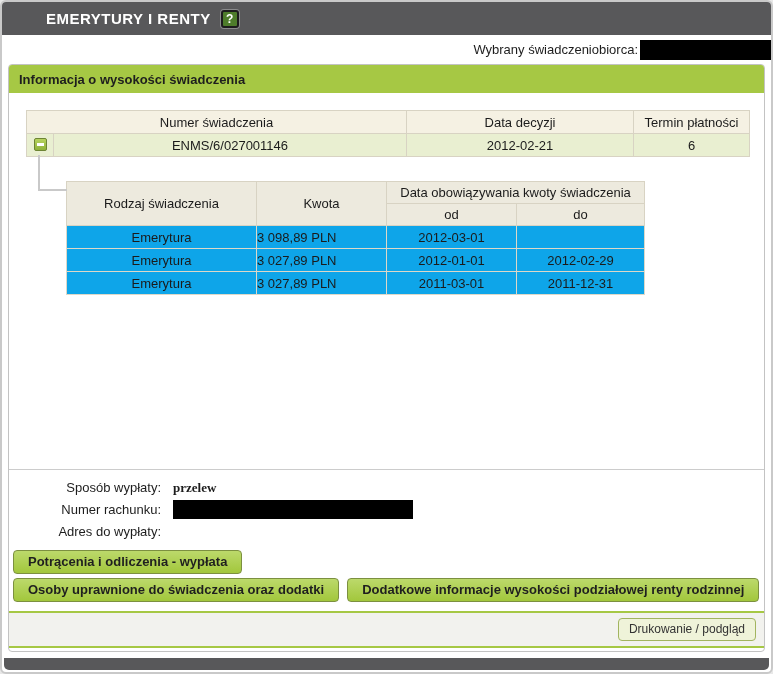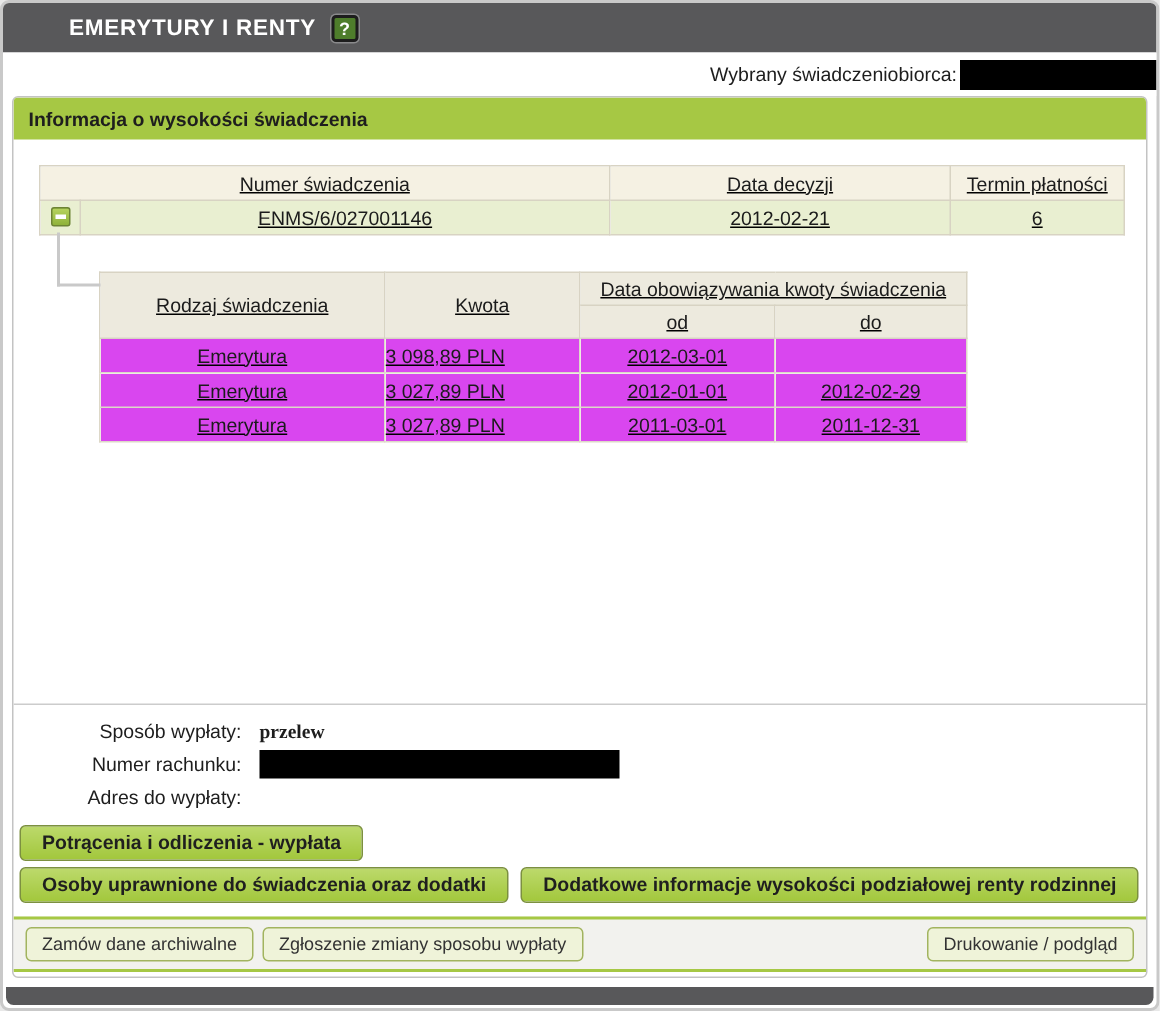--- a/index.html
+++ b/index.html
@@ -45,21 +45,21 @@
     border: 1px solid #c3c3c3; border-radius: 4px;
     background: #ffffff; overflow: hidden;
     display: flex; flex-direction: column;
   }
   .panel-header {
     height: 28px; background: #a6c844; flex: 0 0 auto;
     display: flex; align-items: center; padding-left: 10px;
   }
   .panel-header .title { font-size: 13px; font-weight: bold; color: #1e1e1e; }
 
-  .table-area { position: relative; flex: 1 1 auto; text-decoration: underline; }
+  .table-area { position: relative; flex: 1 1 auto; }
 
   table { border-collapse: collapse; table-layout: fixed; font-size: 13px; color:#1b1b1b; }
   td, th { font-weight: normal; overflow: hidden; white-space: nowrap; }
 
   
   .benefits-table { width: 723px; margin: 17px 0 0 17px; }
   .benefits-table th {
     background: #f5f1e3; border: 1px solid #d8d3c3; height: 23px; text-align: center;
   }
   .benefits-table td {
@@ -80,21 +80,21 @@
     position: absolute; left: 29px; top: 62px; width: 29px; height: 36px;
     border-left: 2px solid #c9c9c9; border-bottom: 2px solid #c9c9c9;
   }
 
   
   .amounts-table { width: 578px; margin: 24px 0 0 57px; }
   .amounts-table th {
     background: #edeade; border: 1px solid #d8d3c3; height: 22px; text-align: center;
   }
   .amounts-table td {
-    background: #d946ef; border: 1px solid #ddd8c8; height: 23px; text-align: center;
+    background: #0ea5e9; border: 1px solid #ddd8c8; height: 23px; text-align: center;
   }
   .amounts-table td.kwota { text-align: left; padding-right: 10px; }
 
   
   .divider { border-top: 1px solid #cccccc; }
   .payment-info { padding: 8px 0 4px 0; }
   .info-row { display: flex; align-items: center; margin-bottom: 3px; min-height: 19px; }
   .info-label { width: 152px; text-align: right; font-size: 13px; color: #1d1d1d; flex: 0 0 auto; }
   .info-value { margin-left: 12px; font-size: 13px; color: #1d1d1d; font-weight: bold; font-family: Liberation Serif, serif; }
   .redacted-account { margin-left: 12px; width: 240px; height: 19px; background: #000; }
@@ -236,24 +236,20 @@
       <div class="actions-row">
         <button class="btn-green">Potrącenia i odliczenia - wypłata</button>
       </div>
       <div class="actions-row">
         <button class="btn-green">Osoby uprawnione do świadczenia oraz dodatki</button>
         <button class="btn-green">Dodatkowe informacje wysokości podziałowej renty rodzinnej</button>
       </div>
     </div>
 
     <div class="panel-footer">
-      <div class="footer-left">
-        <button class="btn-pale">Zamów dane archiwalne</button>
-        <button class="btn-pale">Zgłoszenie zmiany sposobu wypłaty</button>
-      </div>
       <div class="spacer"></div>
       <button class="btn-pale">Drukowanie / podgląd</button>
     </div>
   </div>
 
   <div class="bottom-chrome"></div>
 
 </div>
 
 </body></html>

